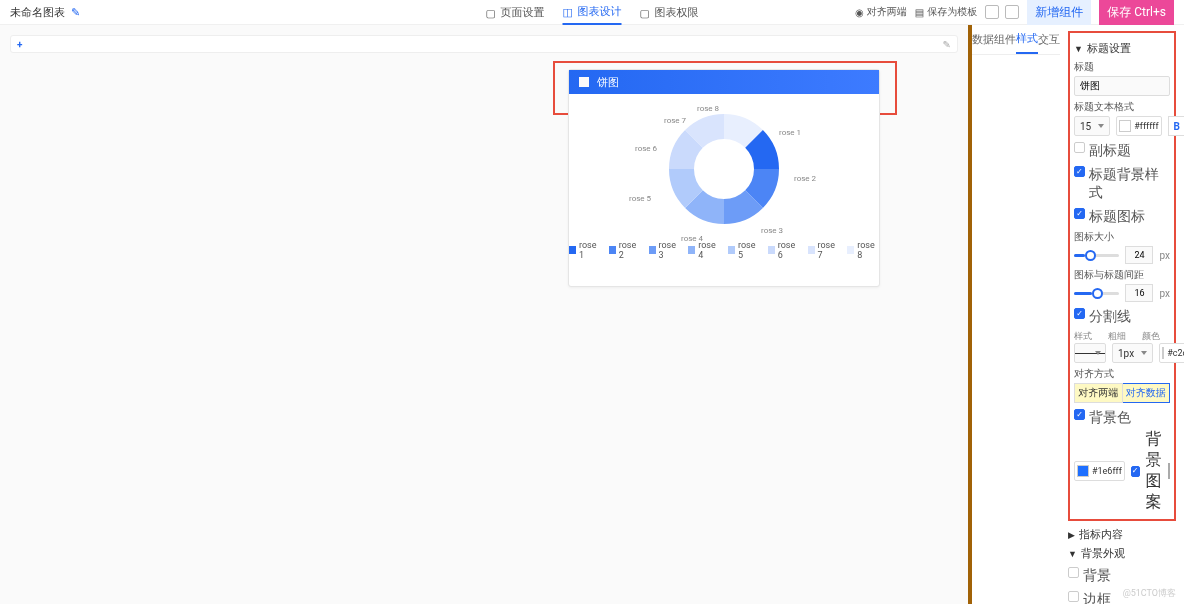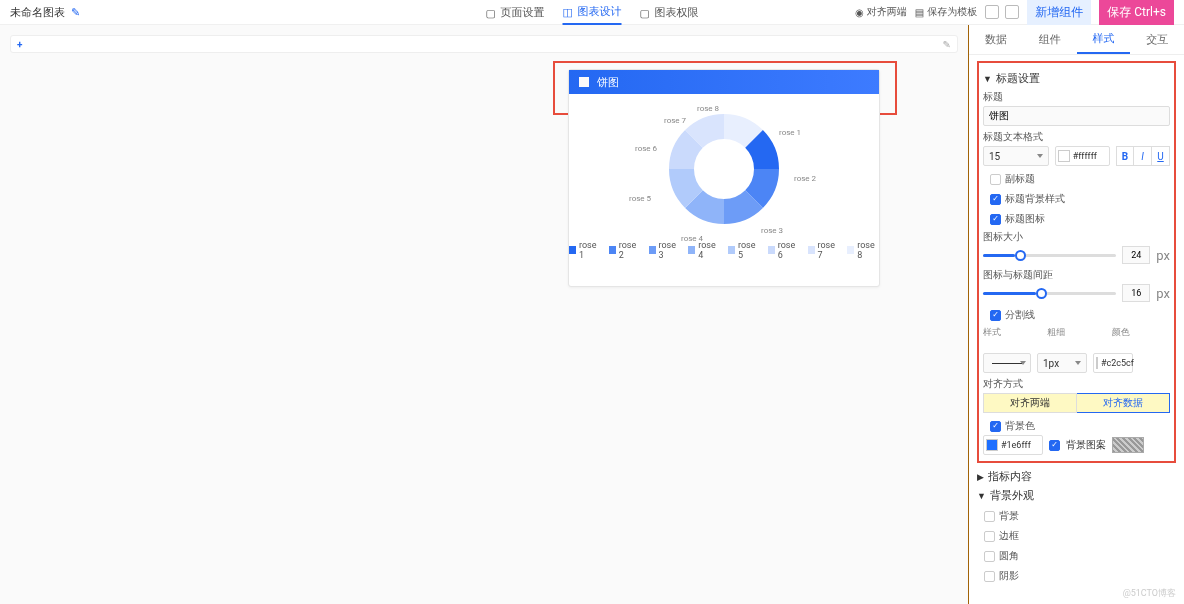--- a/index.html
+++ b/index.html
@@ -27,50 +27,50 @@
 .red-highlight{position:absolute;left:553px;top:36px;width:344px;height:54px;border:2px solid #e74c3c;pointer-events:none}
 .chart-header{height:24px;background:linear-gradient(90deg,#2468f2,#3d7bff);display:flex;align-items:center;padding:0 10px;gap:8px}
 .chart-header-icon{width:10px;height:10px;background:#fcfafa;display:inline-block}
 .chart-title{color:#fff;font-size:11px}
 .chart-body{position:relative;height:170px}
 .donut{position:absolute;left:50%;top:44%;transform:translate(-50%,-50%)}
 .legend{position:absolute;bottom:4px;left:0;right:0;display:flex;justify-content:center;gap:8px;font-size:9px;color:#555}
 .legend-item{display:flex;align-items:center;gap:3px}
 .legend-sw{width:8px;height:8px}
 .lbl{position:absolute;font-size:8px;color:#888}
-.right-panel{width:216px;border-left:1px solid #a16207;display:flex;flex-direction:column;background:#fff}
+.right-panel{width:216px;border-left:4px solid #a16207;display:flex;flex-direction:row;background:#fff}
 .rp-tabs{display:flex;height:30px;border-bottom:1px solid #eee}
 .rp-tab{flex:1;display:flex;align-items:center;justify-content:center;font-size:11px;color:#666;cursor:pointer}
 .rp-tab.active{color:#2468f2;border-bottom:2px solid #2468f2}
 .rp-body{flex:1;overflow-y:auto;padding:6px 8px}
 .red-box-panel{border:2px solid #e74c3c;padding:4px 4px 6px;margin-bottom:6px}
 .section-head{display:flex;align-items:center;gap:4px;font-size:11px;color:#333;margin:4px 0;cursor:pointer}
 .caret{font-size:9px}
 .field-label{font-size:10px;color:#555;margin:4px 0 2px}
 .input{width:100%;height:20px;border:1px solid #ddd;border-radius:2px;padding:0 5px;font-size:10px;background:#fafafa}
 .row{display:flex;gap:6px;align-items:center}
 .select{height:20px;border:1px solid #ddd;border-radius:2px;background:#fafafa;font-size:10px;padding:0 18px 0 5px;position:relative;display:flex;align-items:center;cursor:pointer}
 .select::after{content:"";position:absolute;right:5px;top:7px;border-left:3px solid transparent;border-right:3px solid transparent;border-top:4px solid #888}
 .color-box{width:20px;height:20px;border:1px solid #ddd;border-radius:2px;display:flex;align-items:center;padding:2px;gap:3px;font-size:9px;background:#fff}
 .sw{width:12px;height:12px;border:1px solid #ccc}
 .fmt-group{display:flex;gap:0;height:20px}
 .fmt-btn{width:18px;height:20px;border:1px solid #ddd;display:flex;align-items:center;justify-content:center;font-size:10px;cursor:pointer;background:#fff;color:#2468f2}
 .fmt-btn:not(:first-child){border-left:none}
-.chk-row{display:flex;align-items:center;gap:4px;font-size:10px;color:#555;margin:6px 7px 2px}
+.chk-row{display:flex;gap:4px;font-size:14px;color:#555;margin:6px 0 2px}
 .chk{width:11px;height:11px;border:1px solid #2468f2;border-radius:2px;display:flex;align-items:center;justify-content:center;cursor:pointer}
 .chk.checked{background:#2468f2}
 .chk.checked::after{content:"✓";color:#fff;font-size:8px;line-height:1}
 .chk.empty{border-color:#ccc}
 .slider{position:relative;height:14px;display:flex;align-items:center}
 .slider-track{height:3px;background:#ddd;flex:1;border-radius:2px;position:relative}
 .slider-fill{position:absolute;height:3px;background:#2468f2;border-radius:2px}
 .slider-thumb{position:absolute;width:11px;height:11px;background:#fff;border:2px solid #2468f2;border-radius:50%;top:-4px}
 .slider-row{display:flex;gap:6px;align-items:center}
 .num-input{width:28px;height:18px;border:1px solid #ddd;font-size:9px;text-align:center;background:#fafafa}
-.unit{font-size:13px;color:#888}
+.unit{font-size:10px;color:#888}
 .align-group{display:flex;height:20px}
 .align-btn{flex:1;border:1px solid #ddd;display:flex;align-items:center;justify-content:center;font-size:10px;cursor:pointer;background:#fef9c3}
 .align-btn.active{color:#2468f2;border-color:#2468f2}
 .align-btn:not(:first-child){border-left:none}
 .bg-pattern{width:32px;height:16px;background:repeating-linear-gradient(45deg,#999,#999 2px,#ccc 2px,#ccc 4px);border:1px solid #aaa}
 .watermark{position:absolute;right:8px;bottom:4px;font-size:9px;color:#ccc}
 .line-style{width:48px;height:20px;border:1px solid #ddd;border-radius:2px;display:flex;align-items:center;justify-content:center;position:relative;cursor:pointer;background:#fafafa}
 .line-style::before{content:"";width:30px;height:1px;background:#333}
 .line-style::after{content:"";position:absolute;right:4px;top:7px;border-left:3px solid transparent;border-right:3px solid transparent;border-top:4px solid #888}
 .triple-label{display:flex;gap:6px;font-size:9px;color:#888;margin-top:4px}
@@ -271,21 +271,21 @@
 
         <div class="chk-row">
             <span class="chk checked"></span>
             <span>分割线</span>
           </div>
         <div class="triple-label">
             <span>样式</span>
             <span>粗细</span>
             <span>颜色</span>
           </div>
-        <div class="row" style="margin-top:14px">
+        <div class="row" style="margin-top:0">
           <div class="line-style"></div>
           <div class="select" style="width:50px">
               <span>1px</span>
             </div>
           <div class="color-box" style="width:40px">
               <span class="sw" style="background:#c2c5cf"></span>
               <span>#c2c5cf</span>
             </div>
         </div>
 
@@ -298,21 +298,21 @@
         <div class="chk-row">
             <span class="chk checked"></span>
             <span>背景色</span>
           </div>
         <div class="row">
           <div class="color-box" style="width:60px">
               <span class="sw" style="background:#1e6fff"></span>
               <span>#1e6fff</span>
             </div>
           <span class="chk checked"></span>
-            <span style="font-size:10px">背景图案</span>
+            <span style="font-size:16px">背景图案</span>
           <span class="bg-pattern"></span>
         </div>
       </div>
 
       <div class="section-head">
           <span class="caret">▶</span>
           <span>指标内容</span>
         </div>
       <div class="section-head">
           <span class="caret">▼</span>

